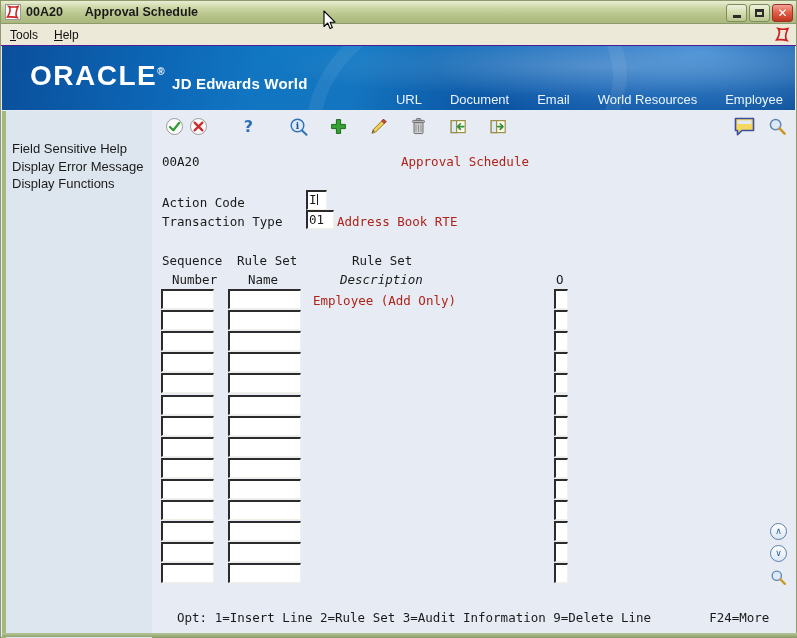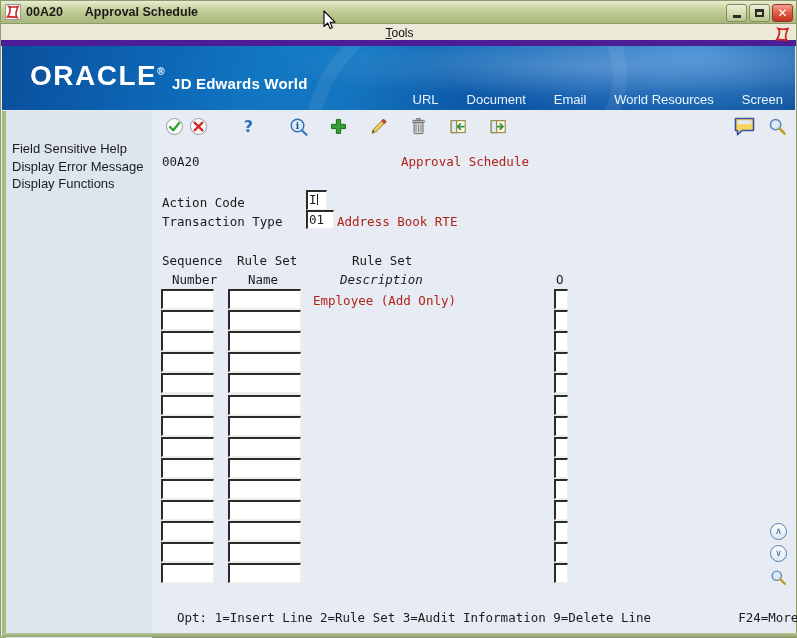--- a/index.html
+++ b/index.html
@@ -59,23 +59,23 @@
   .wbtn .glyph { font-size: 11px; color: #2b2b2b; line-height: 1; font-family:"DejaVu Sans", sans-serif;}
   .wbtn.close .glyph { color: #fff; font-weight: bold; font-size: 12px;}
   .wbtn .minbar { width: 8px; height: 3px; background: #2b2b2b; margin-top: 7px;}
   .wbtn .maxbox { width: 9px; height: 8px; border: 2px solid #2b2b2b; border-top-width: 3px; box-sizing: border-box;}
 
   
   .menubar {
     position: absolute; left: 0; top: 23px;
     width: 795px; height: 22px;
     background: #ece9d8;
-    border-bottom: 6px solid #4c1d95;
-    box-sizing: border-box;
-    display: flex; align-items: center; flex-direction: column;
+    border-bottom: 1px solid #4c1d95;
+    box-sizing: border-box;
+    display: flex; align-items: center;
   }
   .menu-item {
     font-size: 12px; color: #111; padding: 2px 7px; margin-left: 2px;
     cursor: default;
   }
   .menu-item u { text-decoration: underline; }
   .menu-logo {
     position: absolute; right: 5px; top: 2px;
     width: 17px; height: 17px;
   }
@@ -209,21 +209,21 @@
     display: flex; align-items: center; justify-content: center;
     color: #2b5c8f; font-size: 9px; line-height: 1;
     font-family: "DejaVu Sans", sans-serif;
   }
 
   .statusline {
     position: absolute; left: 25px; bottom: 12px;
     font-family: "DejaVu Sans Mono", monospace;
     font-size: 12.5px; color: #1a1a1a; white-space: pre;
   }
-  .statusline .f24 { margin-left: 87px; text-align: right; }
+  .statusline .f24 { margin-left: 58px; text-align: right; }
 
   .bottom-edge {
     position:absolute; left:1px; bottom:0; width:795px; height:4px;
     background: linear-gradient(to bottom,#b7c697,#93a56f);
   }
 
   
   .cursor { position: absolute; left: 322px; top: 9px; pointer-events: none; }
 </style>
 </head>
@@ -267,21 +267,21 @@
   <div class="banner">
     <div class="brand">
       <span class="oracle-word"><span>ORACLE</span><sup>®</sup></span>
       <span class="jde-word">JD Edwards World</span>
     </div>
     <div class="bannernav">
       <span>URL</span>
       <span>Document</span>
       <span>Email</span>
       <span>World Resources</span>
-      <span>Screen</span>
+      <span>Employee</span>
     </div>
   </div>
 
   <div class="toolbar">
     <div style="width:12px;flex:none"></div>
 
     <span class="tb-ico" title="OK">
       <svg width="21" height="21" viewBox="0 0 21 21">
         <circle cx="10.5" cy="10.5" r="8" fill="#fbfbfb" stroke="#9a9a9a"></circle>
         <path d="M6 11 L9.3 14.3 L15.3 6.8" fill="none" stroke="#2f9e2f" stroke-width="2.2" stroke-linecap="round" stroke-linejoin="round"></path>

